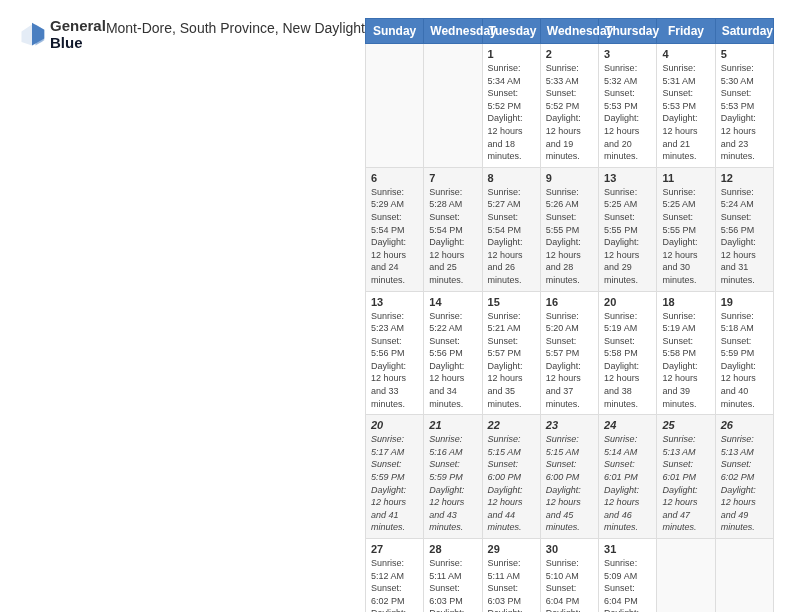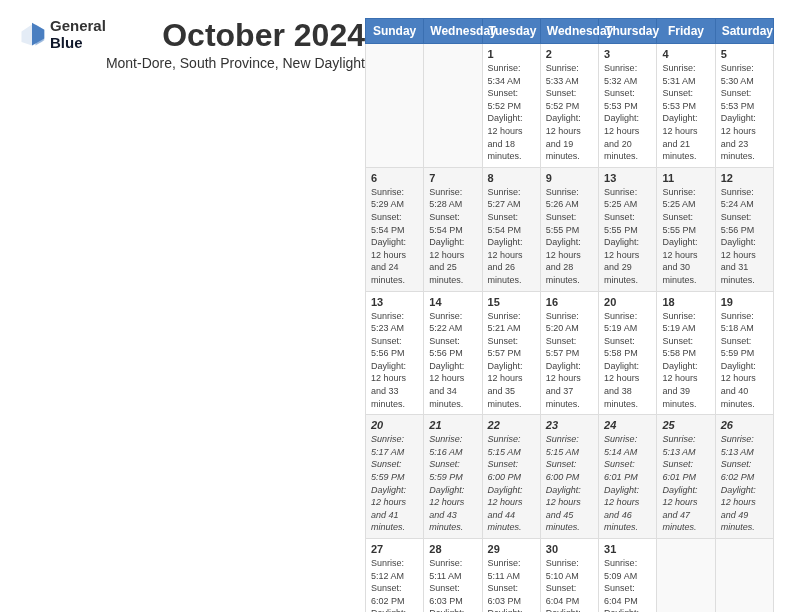--- a/index.html
+++ b/index.html
@@ -124,21 +124,20 @@
         <polygon points="16,4 28,12 28,24 16,28 4,24 4,12" fill="#4a7fc1" opacity="0.15"></polygon>
         <polygon points="20,4 30,10 30,22 20,28" fill="#4a7fc1" opacity="0.5"></polygon>
         <polygon points="16,2 30,10 30,20 16,28" fill="#4a7fc1"></polygon>
       </svg>
       <div class="logo-text">
         <span class="logo-general">General</span>
         <span class="logo-blue">Blue</span>
       </div>
     </div>
     <div class="title-block">
-      <div class="month-title">October 2024</div>
       <div class="subtitle">Mont-Dore, South Province, New Daylight</div>
     </div>
   </div>
 
   <table class="calendar">
     <thead>
       <tr>
       <th>Sunday</th>
           <th>Wednesday</th>
           <th>Tuesday</th>

